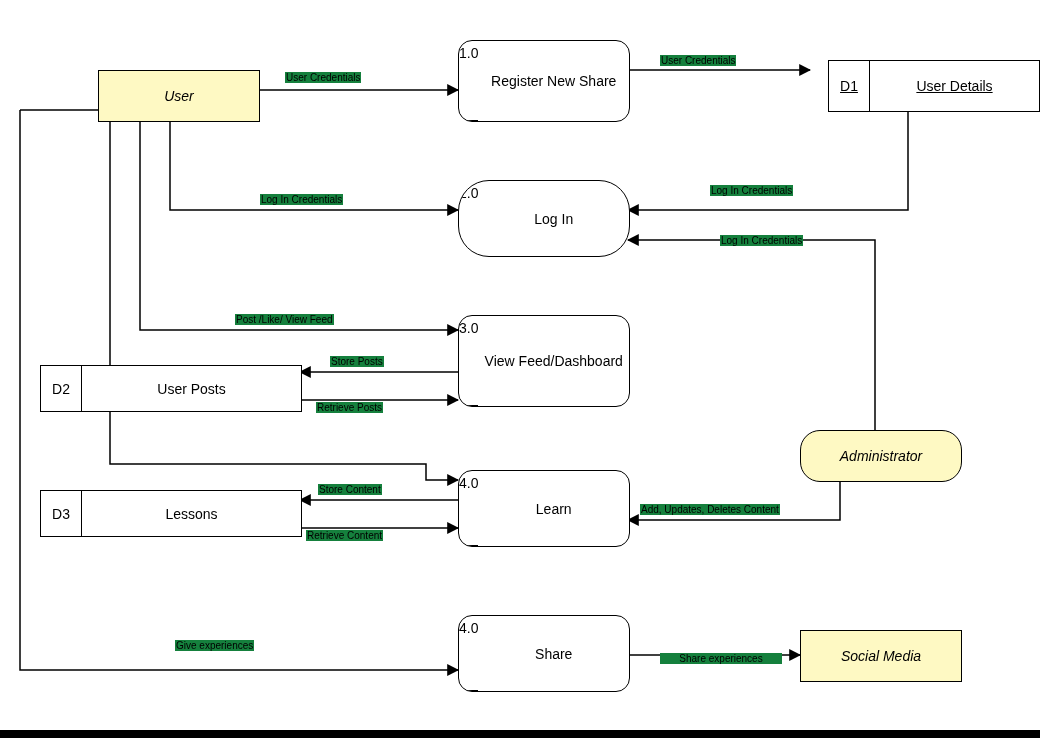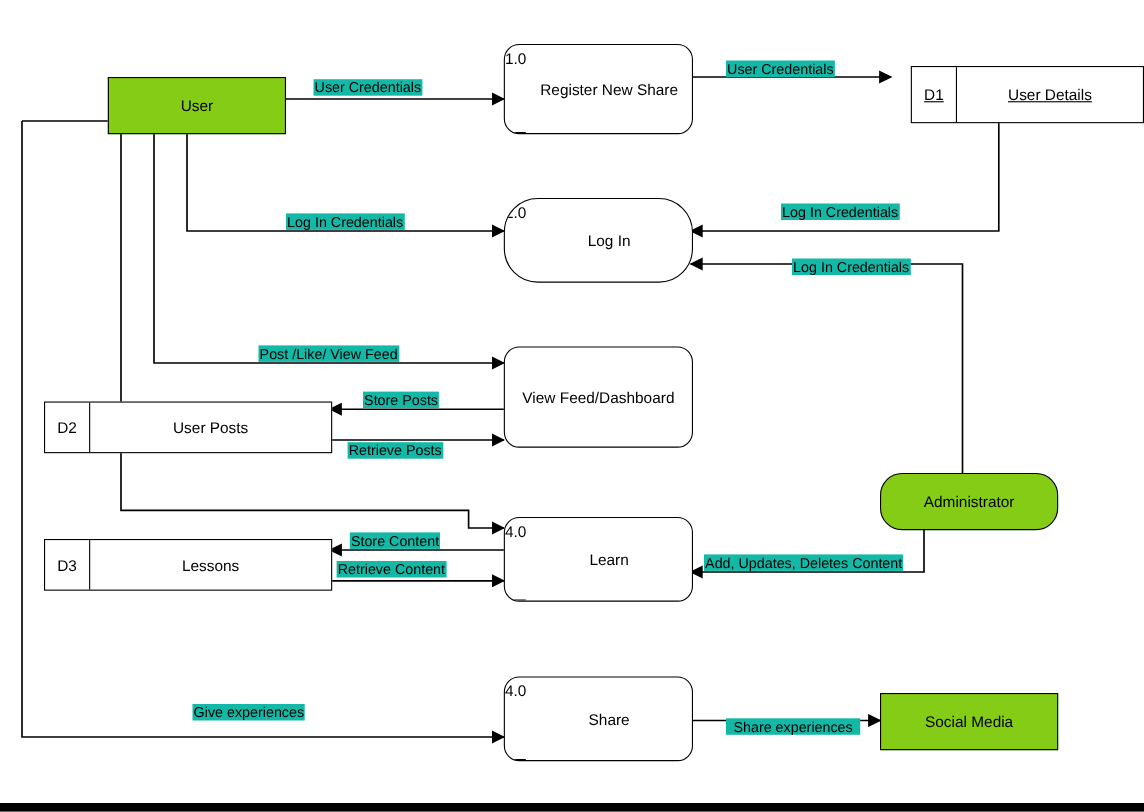--- a/index.html
+++ b/index.html
@@ -7,23 +7,24 @@
     width:1040px;height:738px;
     background:#fff;
     position:relative;
     font-family:Arial,Helvetica,sans-serif;
     font-size:14px;color:#000;
   }
   svg{position:absolute;top:0;left:0;}
 
   
   .entity{
-    position:absolute;border:1.5px solid #000;background:#84cc16;
+    position:absolute;border:1.5px solid #000;background:#fef9c3;
     display:flex;align-items:center;justify-content:center;
     text-align:center;
+    font-style:italic;
   }
 
   
   .process{
     position:absolute;border:1.5px solid #000;background:#fff;border-radius:14px;
     overflow:hidden;display:flex;flex-direction:row;
   }
   .process .phead{
     border-bottom:1.5px solid #000;text-align:center;padding:4px 0;font-size:14px;
   }
@@ -39,21 +40,21 @@
   .datastore .dsid{
     border-right:1.5px solid #000;display:flex;align-items:center;justify-content:center;
     width:40px;
   }
   .datastore .dslabel{
     flex:1;display:flex;align-items:center;justify-content:center;text-align:center;
   }
 
   
   .flow{
-    position:absolute;font-size:13px;white-space:nowrap;background:#14b8a6;padding:0 1px;
+    position:absolute;font-size:10px;white-space:nowrap;background:#15803d;padding:0 1px;
   }
   .flowc{ text-align:center;width:120px;white-space:normal; }
 
   
   .footerband{
     position:absolute;left:0;right:0;bottom:0;height:8px;background:#000;
   }
 </style>
 </head>
 <body>
@@ -113,20 +114,21 @@
 </div>
 
 <div class="process" style="left:458px;top:180px;width:170px;height:75px;border-radius:31px;">
   <div class="phead">2.0</div>
   <div class="pbody">
       <span>Log In</span>
     </div>
 </div>
 
 <div class="process" style="left:458px;top:315px;width:170px;height:90px;">
+  <div class="phead">3.0</div>
   <div class="pbody">
       <span>View Feed/Dashboard</span>
     </div>
 </div>
 
 <div class="datastore" style="left:40px;top:365px;width:260px;height:45px;">
   <div class="dsid">D2</div>
   <div class="dslabel">User Posts</div>
 </div>
 
@@ -159,18 +161,18 @@
 
 <div class="flow" style="left:285px;top:72px;">User Credentials</div>
 <div class="flow" style="left:660px;top:55px;">User Credentials</div>
 <div class="flow" style="left:260px;top:194px;">Log In Credentials</div>
 <div class="flow" style="left:710px;top:185px;">Log In Credentials</div>
 <div class="flow" style="left:720px;top:235px;">Log In Credentials</div>
 <div class="flow" style="left:235px;top:314px;">Post /Like/  View Feed</div>
 <div class="flow" style="left:330px;top:356px;">Store Posts</div>
 <div class="flow" style="left:316px;top:402px;">Retrieve Posts</div>
 <div class="flow" style="left:318px;top:484px;">Store Content</div>
-<div class="flow" style="left:306px;top:510px;text-align:right;">Retrieve Content</div>
+<div class="flow" style="left:306px;top:530px;text-align:right;">Retrieve Content</div>
 <div class="flow" style="left:640px;top:504px;">Add, Updates, Deletes Content</div>
 <div class="flow" style="left:175px;top:640px;">Give experiences</div>
 <div class="flow flowc" style="left:660px;top:653px;">Share experiences</div>
 
 <div class="footerband"></div>
 
 </body></html>

